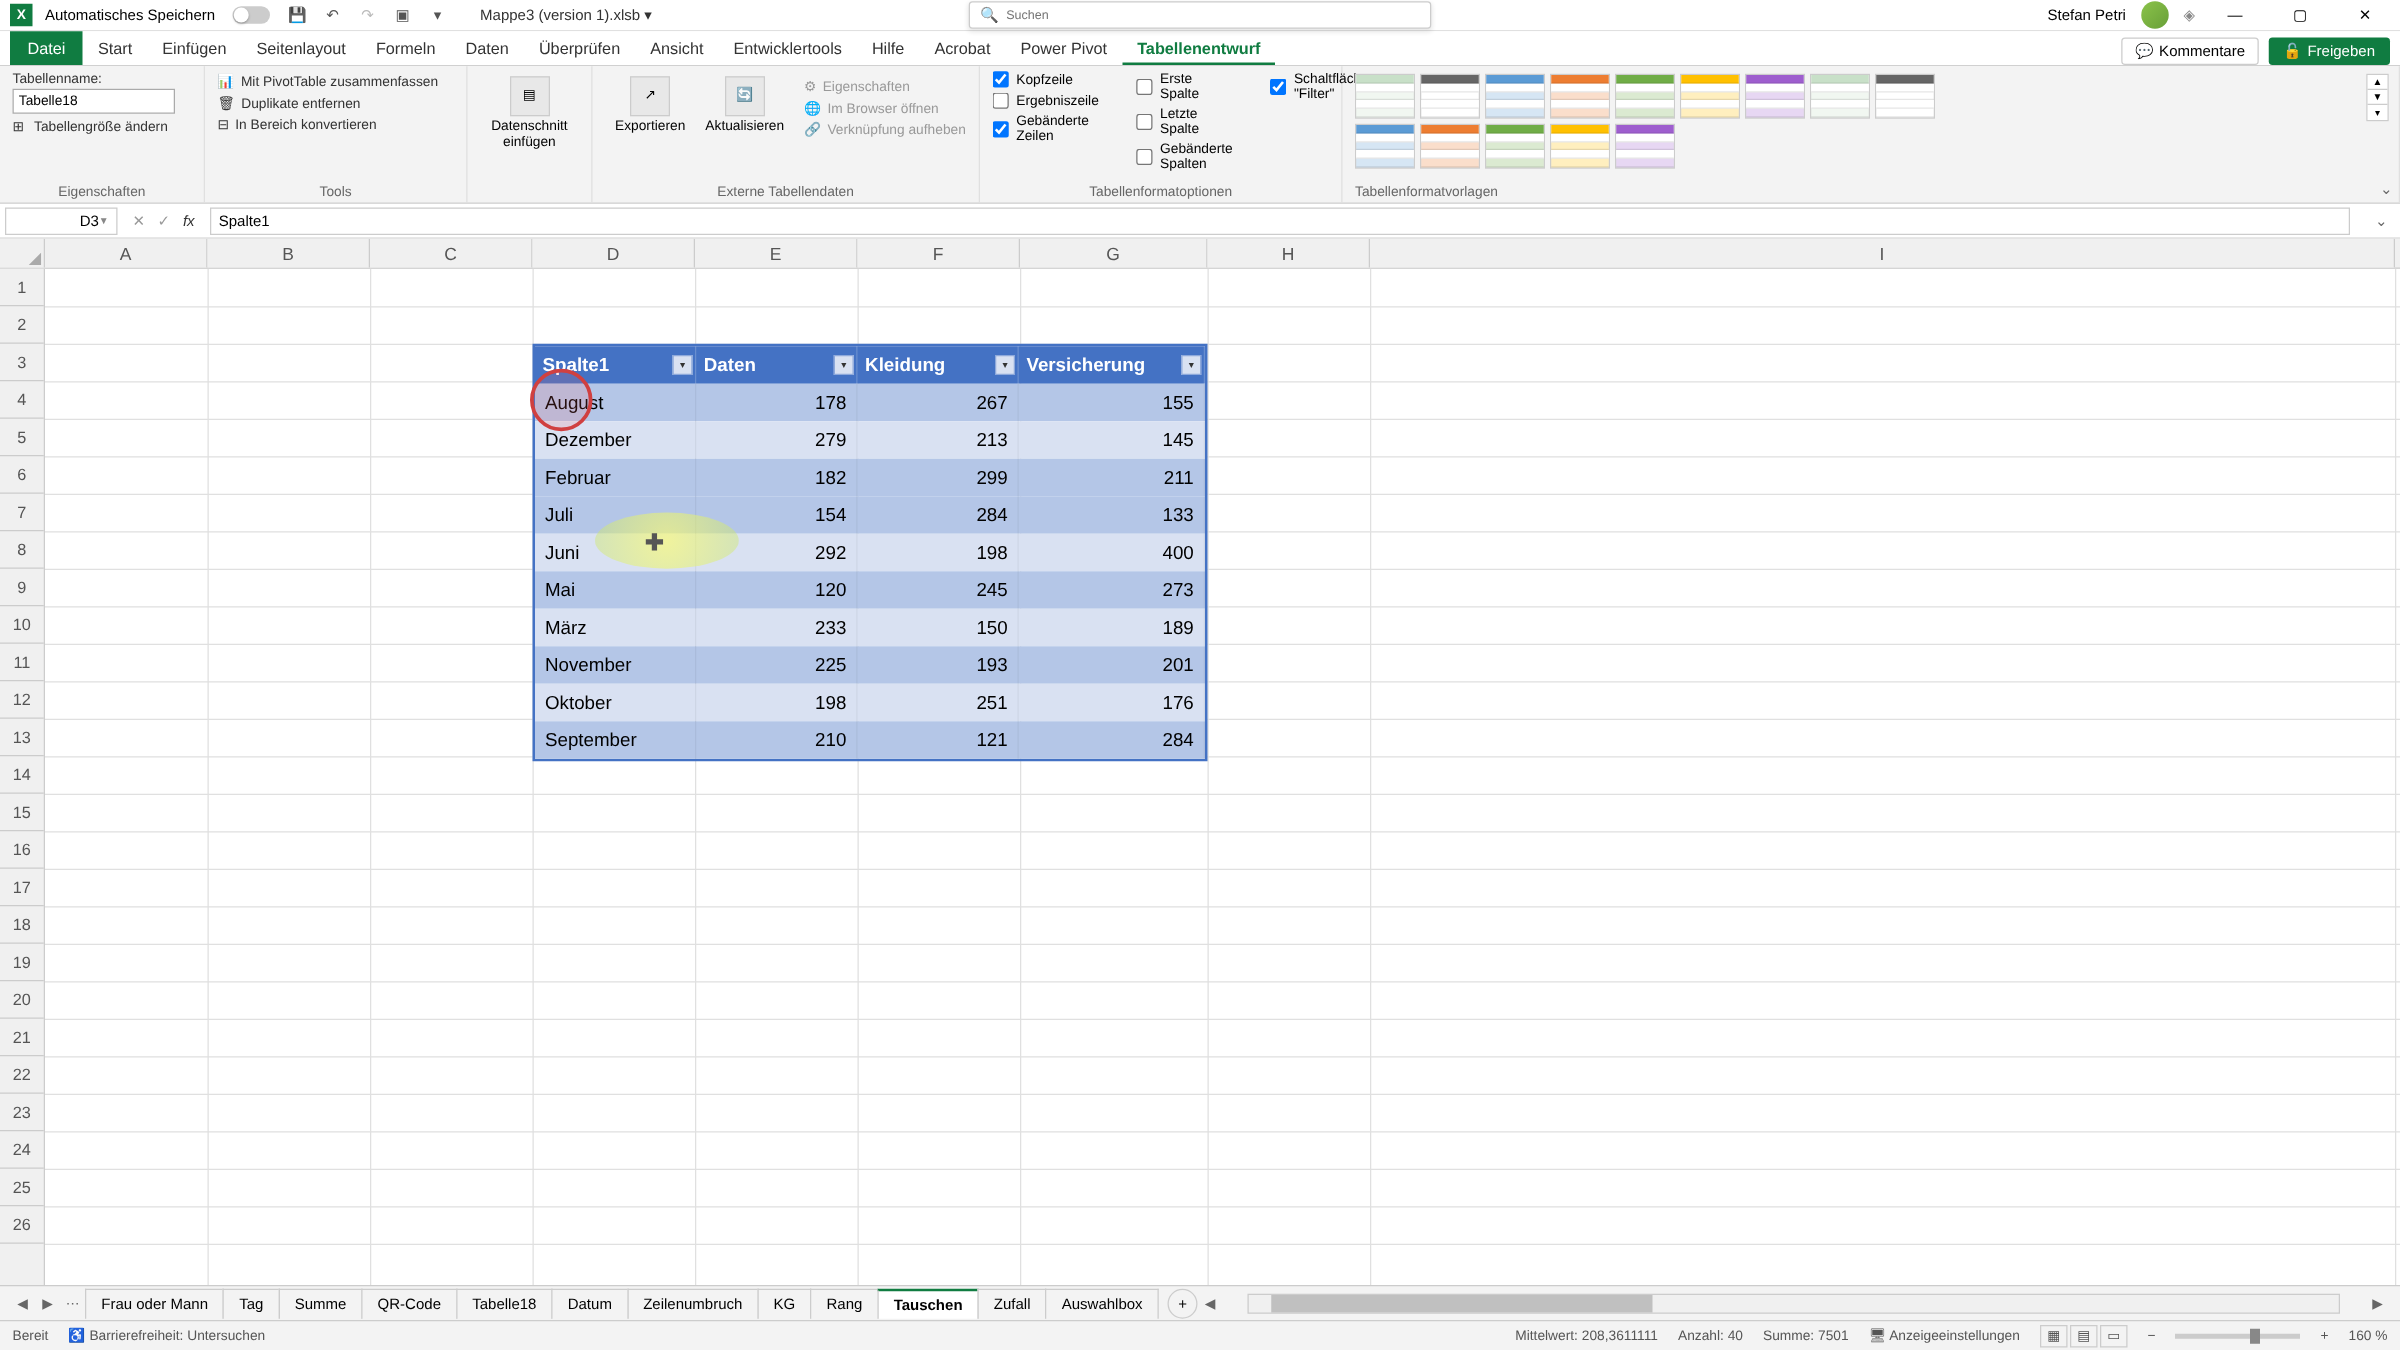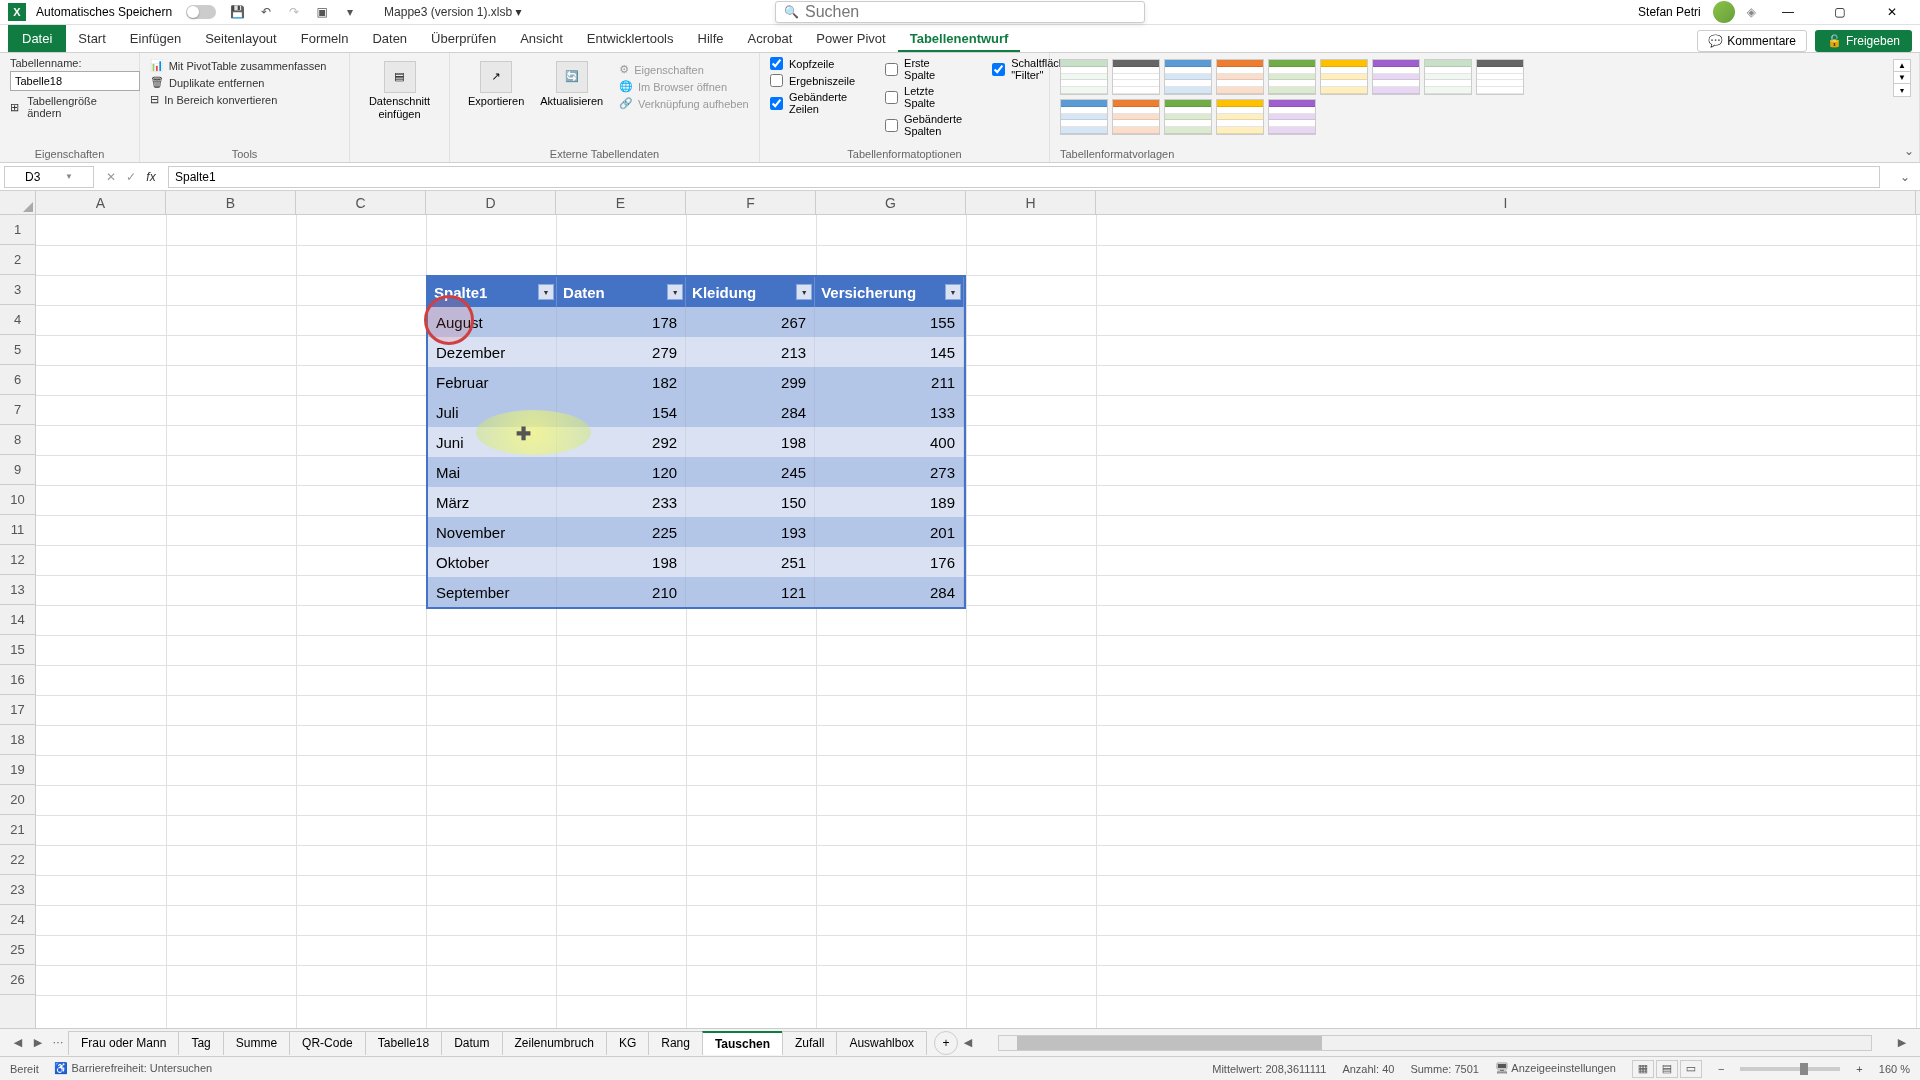--- a/index.html
+++ b/index.html
@@ -5,35 +5,35 @@
 *{box-sizing:border-box;margin:0;padding:0;font-family:'Segoe UI',Arial,sans-serif;user-select:none}
 body{background:#fff;overflow:hidden;width:1920px;height:1080px;position:relative;font-size:12px}
 .titlebar{height:25px;background:#fff;display:flex;align-items:center;padding:0 8px;border-bottom:1px solid #e0e0e0}
 .excel-icon{width:18px;height:18px;background:#107c41;margin-right:10px;display:flex;align-items:center;justify-content:center;color:#fff;font-weight:bold;font-size:11px}
 .autosave{display:flex;align-items:center;gap:6px;font-size:12px}
 .toggle{width:30px;height:14px;background:#ccc;border-radius:7px;position:relative;margin:0 8px}
 .toggle::after{content:'';position:absolute;width:12px;height:12px;background:#fff;border-radius:50%;top:1px;left:1px;box-shadow:0 1px 2px rgba(0,0,0,0.3)}
 .qat-icon{width:18px;height:18px;margin:0 5px;display:flex;align-items:center;justify-content:center;color:#555;cursor:pointer}
 .filename{margin-left:20px;font-size:12px;color:#333}
 .searchbox{position:absolute;left:50%;transform:translateX(-50%);width:370px;height:22px;background:#fff;border:1px solid #ccc;border-radius:3px;display:flex;align-items:center;padding:0 8px;box-shadow:0 2px 4px rgba(0,0,0,0.1)}
-.searchbox input{border:none;outline:none;flex:1;font-size:16px;margin-left:6px}
+.searchbox input{border:none;outline:none;flex:1;font-size:10px;margin-left:6px}
 .titlebar-right{margin-left:auto;display:flex;align-items:center;gap:12px}
 .avatar{width:22px;height:22px;border-radius:50%;background:linear-gradient(135deg,#8bc34a,#689f38)}
 .winbtn{width:40px;height:25px;display:flex;align-items:center;justify-content:center;cursor:pointer}
 .ribbon-tabs{height:28px;background:#fff;display:flex;align-items:flex-end;padding:0 8px;border-bottom:1px solid #d0d0d0}
 .rtab{padding:4px 12px;font-size:13px;cursor:pointer;color:#333}
 .rtab.file{background:#107c41;color:#ffffff;padding:6px 14px}
 .rtab.active{color:#107c41;border-bottom:2px solid #107c41;font-weight:600}
 .ribbon-right{margin-left:auto;display:flex;gap:8px;align-items:center}
 .comment-btn{padding:3px 10px;border:1px solid #ccc;border-radius:3px;font-size:12px;display:flex;align-items:center;gap:4px}
 .share-btn{padding:4px 12px;background:#107c41;color:#fff;border-radius:3px;font-size:12px;display:flex;align-items:center;gap:4px}
 .ribbon{height:110px;background:#f3f3f3;display:flex;border-bottom:1px solid #d0d0d0;position:relative}
 .rgroup{border-right:1px solid #e0e0e0;padding:4px 10px 2px;display:flex;flex-direction:column;justify-content:space-between;min-width:100px}
 .rgroup-label{font-size:11px;color:#666;text-align:center;padding-top:2px}
-.props-group{width:140px}
+.props-group{width:164px}
 .tname-label{font-size:11px;color:#333;margin-bottom:2px}
 .tname-input{width:130px;height:20px;border:1px solid #aaa;padding:0 4px;font-size:11px;background:#fff}
 .resize-link{font-size:11px;color:#333;display:flex;align-items:center;gap:4px;margin-top:4px;cursor:pointer}
 .tools-group{width:210px}
 .tool-item{font-size:11px;color:#333;display:flex;align-items:center;gap:5px;padding:2px 0;cursor:pointer}
 .big-btn{display:flex;flex-direction:column;align-items:center;gap:2px;padding:4px 8px;cursor:pointer;font-size:11px;text-align:center;line-height:1.2}
 .big-btn-icon{width:32px;height:32px;background:#e8e8e8;border:1px solid #ccc;display:flex;align-items:center;justify-content:center}
 .ext-item{font-size:11px;color:#999;display:flex;align-items:center;gap:5px;padding:2px 0}
 .tblopt-group{width:290px}
 .opt-row{display:flex;gap:30px}
@@ -41,21 +41,21 @@
 .opt-chk{font-size:11px;display:flex;align-items:center;gap:6px}
 .opt-chk input{width:13px;height:13px}
 .styles-group{flex:1;display:flex;align-items:flex-start;padding-top:6px;position:relative}
 .style-gallery{display:flex;gap:4px;flex-wrap:wrap;max-width:500px}
 .style-thumb{width:48px;height:36px;border:1px solid #ccc;background:#fff;cursor:pointer;display:flex;flex-direction:column}
 .st-row{flex:1;border-bottom:1px solid rgba(0,0,0,0.1)}
 .gallery-arrows{position:absolute;right:8px;top:6px;display:flex;flex-direction:column;border:1px solid #ccc;background:#fff}
 .ga-btn{width:16px;height:12px;display:flex;align-items:center;justify-content:center;font-size:8px;border-bottom:1px solid #ccc;cursor:pointer}
 .ribbon-collapse{position:absolute;right:6px;bottom:4px;cursor:pointer;color:#666}
 .namebox-row{height:28px;background:#fff;display:flex;align-items:center;border-bottom:1px solid #d0d0d0;padding:0 4px}
-.namebox{width:90px;height:22px;border:1px solid #ccc;padding:0 20px;font-size:12px;background:#fff;display:flex;align-items:center;justify-content:space-between}
+.namebox{width:90px;height:22px;border:1px solid #ccc;padding:0 6px;font-size:12px;background:#fff;display:flex;align-items:center;justify-content:flex-end}
 .fx-btns{display:flex;gap:2px;margin:0 8px;color:#999}
 .fx-btn{width:18px;height:18px;display:flex;align-items:center;justify-content:center}
 .formula-bar{flex:1;height:22px;border:1px solid #ccc;padding:0 6px;font-size:12px;background:#fff;display:flex;align-items:center;margin-right:20px}
 .fb-expand{width:16px;cursor:pointer;color:#666}
 .grid-area{position:relative;height:calc(1080px - 25px - 28px - 110px - 28px - 28px - 24px);overflow:hidden;background:#fff}
 .col-headers{height:24px;display:flex;background:#f0f0f0;border-bottom:1px solid #ccc}
 .corner{width:36px;background:#f0f0f0;border-right:1px solid #ccc;display:flex;align-items:flex-end;justify-content:flex-end;padding:2px}
 .corner svg{width:10px;height:10px}
 .colh{border-right:1px solid #ccc;display:flex;align-items:center;justify-content:center;font-size:14px;color:#555;background:#f0f0f0}
 .grid-body{display:flex;height:calc(100% - 24px)}

